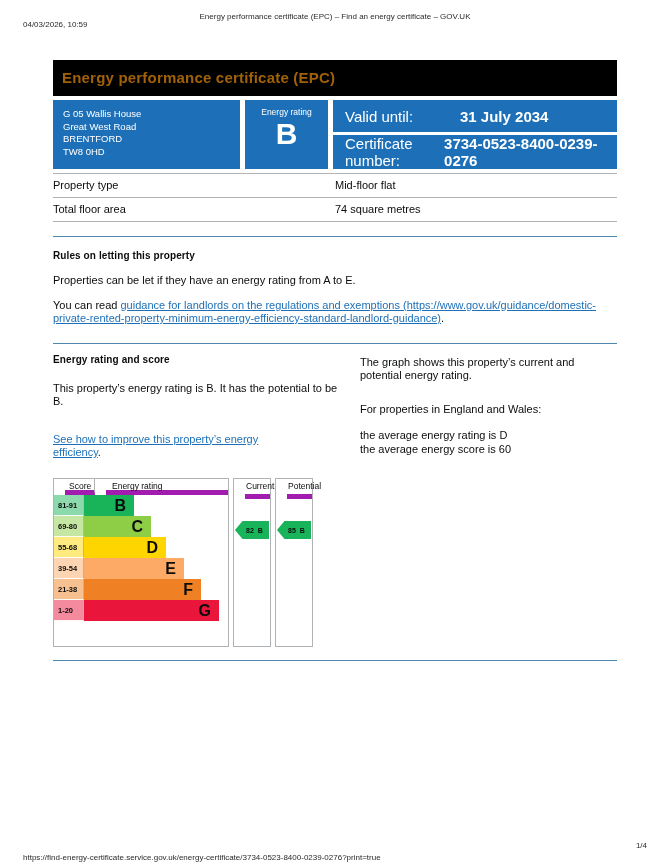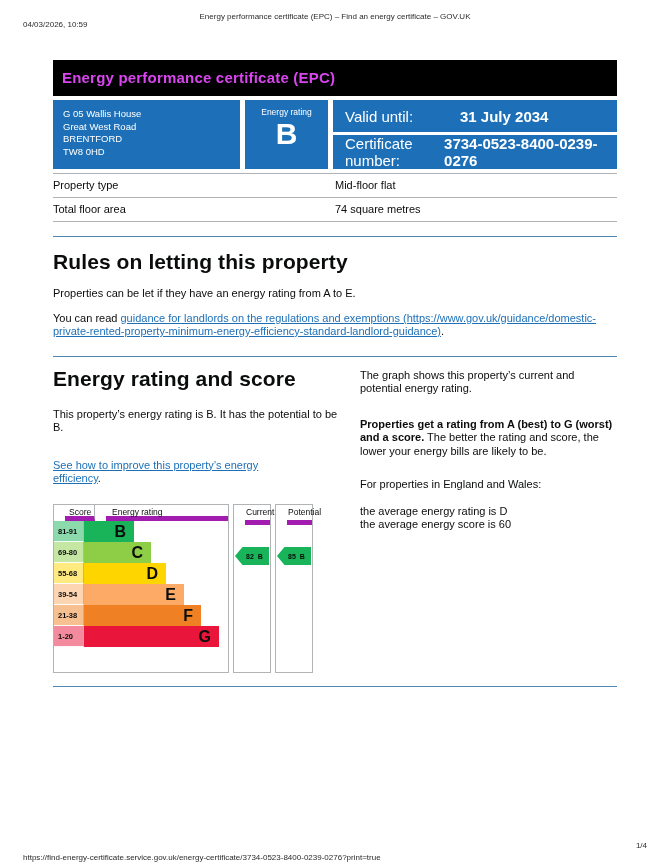--- a/index.html
+++ b/index.html
@@ -12,21 +12,21 @@
     font-size:8px; color:#2a2a2a; }
   .print-header .dt { position:absolute; left:0; top:8px; }
   .print-header .ttl { width:100%; text-align:center; }
   .print-footer { position:absolute; bottom:12px; left:23px; right:23px; height:12px;
     font-size:8px; color:#2a2a2a; }
   .print-footer .url { position:absolute; left:0; top:12px; }
   .print-footer .pg { position:absolute; right:0; top:0; }
 
   .page { margin:60px 53px 0 53px; }
 
-  .banner { background:#000; color:#d946ef; font-size:15px; font-weight:bold;
+  .banner { background:#000; color:#a16207; font-size:15px; font-weight:bold;
     padding:9px 9px 10px 9px; letter-spacing:.2px; }
 
   .summary { display:flex; gap:5px; margin-top:4px; height:69px; }
   .panel { background:#1d70b8; color:#fff; }
   .addr-panel { width:187px; padding:8px 10px; font-size:9.5px; line-height:12.5px; }
   .rating-panel { width:83px; text-align:center; padding-top:7px; }
   .rating-panel .lbl { font-size:8.5px; }
   .rating-panel .big { font-size:30px; font-weight:bold; line-height:33px; }
   .details-panel { flex:1; display:flex; flex-direction:column; gap:3px; }
   .detail-row { flex:1; display:flex; align-items:center; padding:0 12px; font-size:15px; }
@@ -36,21 +36,21 @@
   .prop-table { margin-top:4px; font-size:11px; }
   .prop-row { display:flex; border-top:1px solid #b1b4b6; padding:5px 0 6px 0; }
   .prop-row:last-child { border-bottom:1px solid #b1b4b6; }
   .prop-row .pl { width:282px; }
 
   .blue-divider { border:none; border-top:1px solid #4e86b0; margin:0; }
   .div1 { margin-top:14px; }
   .div2 { margin-top:17px; }
   .div3 { margin-top:13px; }
 
-  h2 { font-size:21px; margin-top:13px; letter-spacing:.1px; }
+  h2 { font-size:10px; margin-top:13px; letter-spacing:.1px; }
   p { font-size:11px; line-height:13.5px; margin-top:13px; }
   a.link { color:#1d70b8; text-decoration:underline; cursor:pointer; }
 
   .rules p.p2 { margin-top:11px; }
 
   .two-col { display:flex; margin-top:0; }
   .col-left { width:285px; }
   .col-right { width:257px; margin-left:22px; }
   .col-left h2 { margin-top:10px; }
   .col-left .intro { margin-top:17px; }
@@ -217,21 +217,20 @@
                 <span class="sc">85</span>
                 <span class="lt">B</span>
               </div>
             </div>
         </div>
       </div>
     </div>
 
     <div class="col-right">
       <p class="rp1">The graph shows this property’s current and potential energy rating.</p>
-      <p class="rp2"><strong>Properties get a rating from A (best) to G (worst) and a score.</strong><span> The better the rating and score, the lower your energy bills are likely to be.</span></p>
       <p class="rp3">For properties in England and Wales:</p>
       <p class="avg"><span>the average energy rating is D</span><br><span>the average energy score is 60</span></p>
     </div>
   </div>
 
   <hr class="blue-divider div3">
 </div>
 
 <div class="print-footer">
   <span class="url">https://find-energy-certificate.service.gov.uk/energy-certificate/3734-0523-8400-0239-0276?print=true</span>

